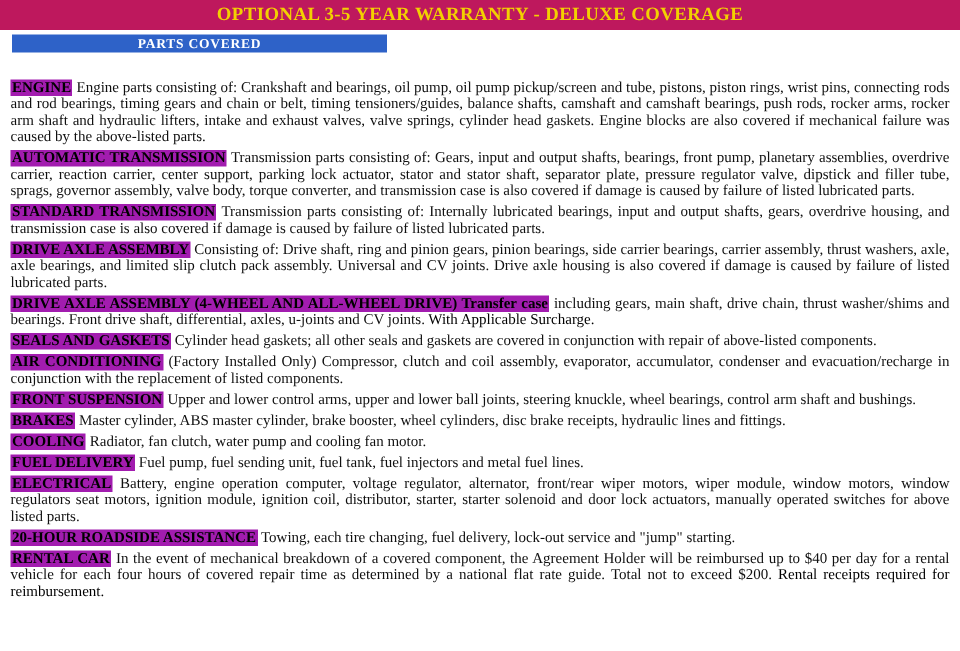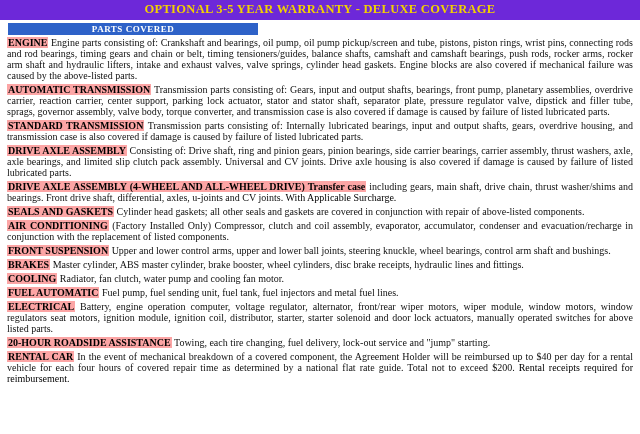--- a/index.html
+++ b/index.html
@@ -13,51 +13,51 @@
     overflow: hidden;
     font-family: "Liberation Serif", serif;
   }
   .page {
     width: 640px;
     height: 434px;
     box-sizing: border-box;
     background: #ffffff;
   }
   .header-bar {
-    background: #6d28d9;
+    background: #be185d;
     color: #f2d100;
     font-weight: bold;
     font-size: 12.5px;
     text-align: center;
     padding: 2px 0 3px 0;
     letter-spacing: 0.3px;
   }
   .subheader-bar {
     background: #2e62c8;
     color: #ffffff;
     font-weight: bold;
     font-size: 9px;
     text-align: center;
     width: 250px;
-    margin: 3px 0 2px 8px;
+    margin: 3px 0 18px 8px;
     padding: 1px 0;
     letter-spacing: 0.5px;
   }
   .content {
     padding: 0 7px;
   }
   .section {
     margin: 0 0 3px 0;
     font-size: 10px;
     line-height: 11px;
     text-align: justify;
     color: #101010;
   }
   .hl {
-    background: #fca5a5;
+    background: #a21caf;
     font-weight: bold;
     color: #000000;
     padding: 0 1px;
   }
   .bold {
     font-weight: normal;
     color: #000000;
   }
 </style>
 </head>
@@ -130,21 +130,21 @@
       <span class="bold"></span>
     </p>
 
     <p class="section">
       <span class="hl">COOLING</span>
       <span>Radiator, fan clutch, water pump and cooling fan motor.</span>
       <span class="bold"></span>
     </p>
 
     <p class="section">
-      <span class="hl">FUEL AUTOMATIC</span>
+      <span class="hl">FUEL DELIVERY</span>
       <span>Fuel pump, fuel sending unit, fuel tank, fuel injectors and metal fuel lines.</span>
       <span class="bold"></span>
     </p>
 
     <p class="section">
       <span class="hl">ELECTRICAL</span>
       <span>Battery, engine operation computer, voltage regulator, alternator, front/rear wiper motors, wiper module, window motors, window regulators seat motors, ignition module, ignition coil, distributor, starter, starter solenoid and door lock actuators, manually operated switches for above listed parts.</span>
       <span class="bold"></span>
     </p>
 

